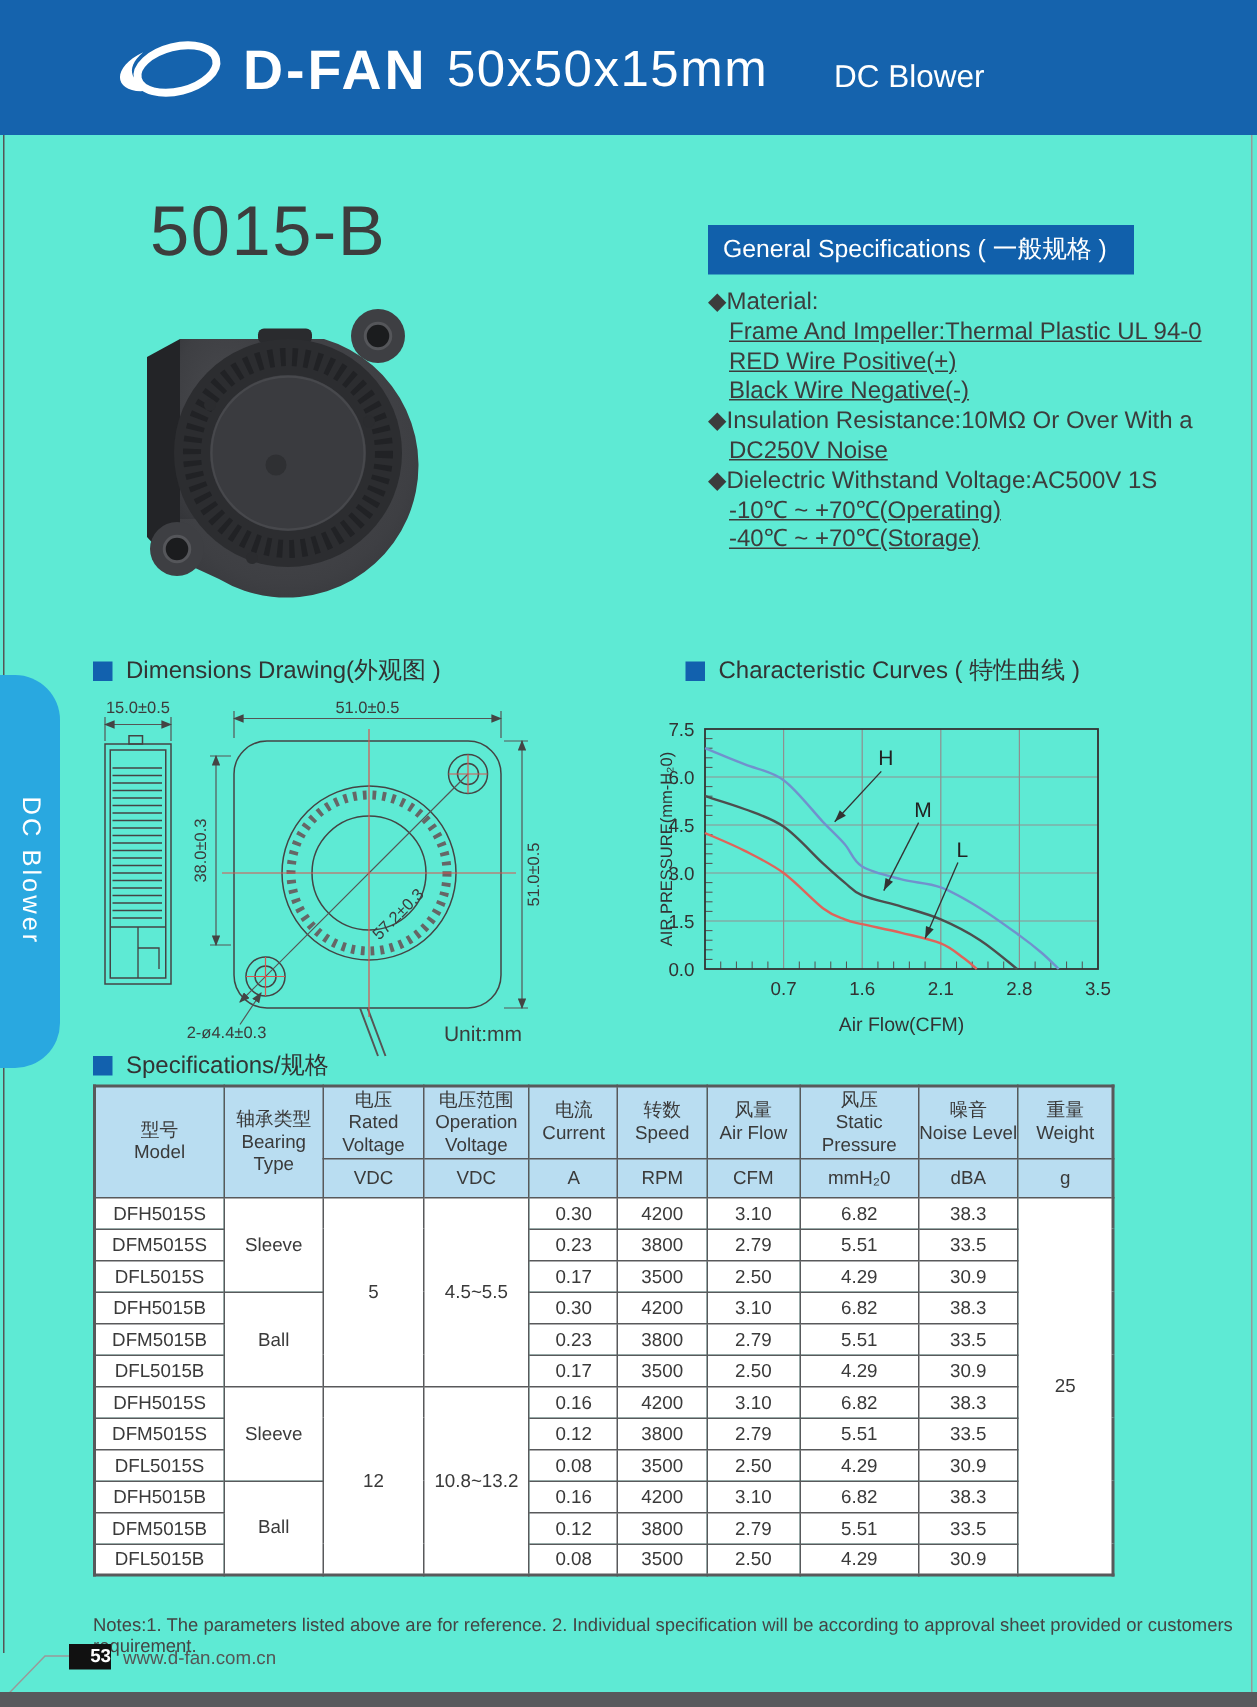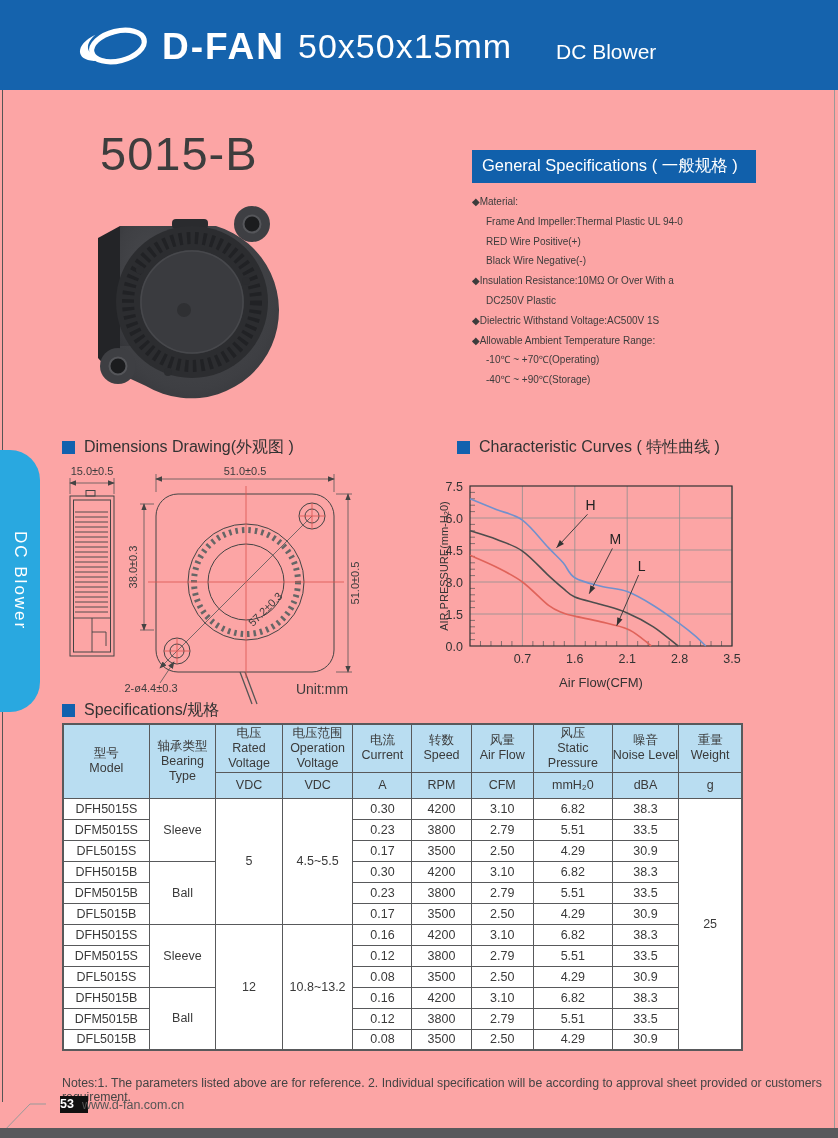--- a/index.html
+++ b/index.html
@@ -1,17 +1,17 @@
 <!DOCTYPE html>
 <html><head>
 <meta charset="utf-8">
 <style>
   * { margin:0; padding:0; box-sizing:border-box; }
   body { background:#ddd; font-family:"Liberation Sans", sans-serif; }
-  .page { position:relative; width:838px; height:1138px; background:#fca5a5; margin:0 auto; overflow:hidden; }
+  .page { position:relative; width:838px; height:1138px; background:#5eead4; margin:0 auto; overflow:hidden; }
 
   
   .hdr { position:absolute; left:0; top:0; width:838px; height:90px; background:#1563ad; display:flex; align-items:center; }
   .hdr .logo { position:absolute; left:66px; top:20px; }
   .hdr .brand { position:absolute; left:162px; top:26px; color:#fff; font-size:37px; font-weight:bold; letter-spacing:2px; }
   .hdr .size { position:absolute; left:298px; top:27px; color:#fff; font-size:34px; letter-spacing:1px; }
   .hdr .ptype { position:absolute; left:556px; top:40px; color:#fff; font-size:21px; }
 
   
   .edge-l { position:absolute; left:2px; top:90px; width:1px; height:1012px; background:#555; }
@@ -25,22 +25,22 @@
   .side-tab span { writing-mode:vertical-rl; color:#fff; font-size:17px; letter-spacing:2px; }
 
   .model-title { position:absolute; left:100px; top:126px; font-size:47px; color:#3d3d3d; letter-spacing:1px; }
 
   .photo { position:absolute; left:76px; top:186px; }
 
   
   .gs { position:absolute; left:472px; top:150px; width:284px; }
   .gs-title { background:#1160ab; color:#fff; font-size:16.5px; padding:5px 0 6px 10px; }
   .gs-list { margin-top:9px; }
-  .gs-line { font-size:10px; color:#3c3c3c; line-height:19.8px; white-space:nowrap; }
-  .gs-line.ind { padding-left:14px; }
+  .gs-line { font-size:16px; color:#3c3c3c; line-height:19.8px; white-space:nowrap; }
+  .gs-line.ind { padding-left:14px;text-decoration:underline; }
 
   
   .sec { position:absolute; display:flex; align-items:center; font-size:16px; color:#333; }
   .sec .sq { width:13px; height:13px; background:#1261ae; margin-right:9px; flex:none; }
   .sec-dims { left:62px; top:437px; }
   .sec-curves { left:457px; top:437px; }
   .sec-table { left:62px; top:700px; }
 
   .dims { position:absolute; left:56px; top:464px; }
   .chart { position:absolute; left:438px; top:458px; }
@@ -48,22 +48,22 @@
   
   table.spec { position:absolute; left:62px; top:723px; width:681px; border-collapse:collapse; table-layout:fixed; }
   table.spec th, table.spec td { border:1px solid #58595b; text-align:center; color:#3a3a3a; font-weight:normal; }
   table.spec th { background:#b9ddf1; font-size:12.5px; line-height:15px; }
   table.spec .units th { height:26px; }
   table.spec thead tr:first-child th { height:48px; }
   table.spec td { font-size:12.5px; height:21px; background:#fff; }
   table.spec { border:2px solid #58595b; }
 
   .notes { position:absolute; left:62px; top:1076px; font-size:12.3px; color:#444; }
-  .pgbadge { position:absolute; left:60px; top:1096px; background:#111; color:#fff; font-size:12.5px; font-weight:bold;
-             width:28px; height:17px; text-align:left; line-height:17px; }
+  .pgbadge { position:absolute; left:46px; top:1096px; background:#111; color:#fff; font-size:12.5px; font-weight:bold;
+             width:28px; height:17px; text-align:right; line-height:17px; }
   .website { position:absolute; left:82px; top:1098px; font-size:12.5px; color:#555; }
 
   svg text { font-family:"Liberation Sans", sans-serif; }
 </style>
 </head>
 <body>
 
 <div class="page">
 
   <div class="hdr">
@@ -122,25 +122,24 @@
   </svg>
 
   <div class="gs">
     <div class="gs-title">General Specifications ( 一般规格 )</div>
     <div class="gs-list">
       <div class="gs-line">◆Material:</div>
       <div class="gs-line ind">Frame And Impeller:Thermal Plastic UL 94-0</div>
       <div class="gs-line ind">RED Wire Positive(+)</div>
       <div class="gs-line ind">Black Wire Negative(-)</div>
       <div class="gs-line">◆Insulation Resistance:10MΩ Or Over With a</div>
-      <div class="gs-line ind">DC250V Plastic</div>
+      <div class="gs-line ind">DC250V Noise</div>
       <div class="gs-line">◆Dielectric Withstand Voltage:AC500V 1S</div>
-      <div class="gs-line">◆Allowable Ambient Temperature Range:</div>
       <div class="gs-line ind">-10℃ ~ +70℃(Operating)</div>
-      <div class="gs-line ind">-40℃ ~ +90℃(Storage)</div>
+      <div class="gs-line ind">-40℃ ~ +70℃(Storage)</div>
     </div>
   </div>
 
   <div class="sec sec-dims">
     <span class="sq"></span>
     <span>Dimensions Drawing(外观图 )</span>
   </div>
   <div class="sec sec-curves">
     <span class="sq"></span>
     <span>Characteristic Curves ( 特性曲线 )</span>

